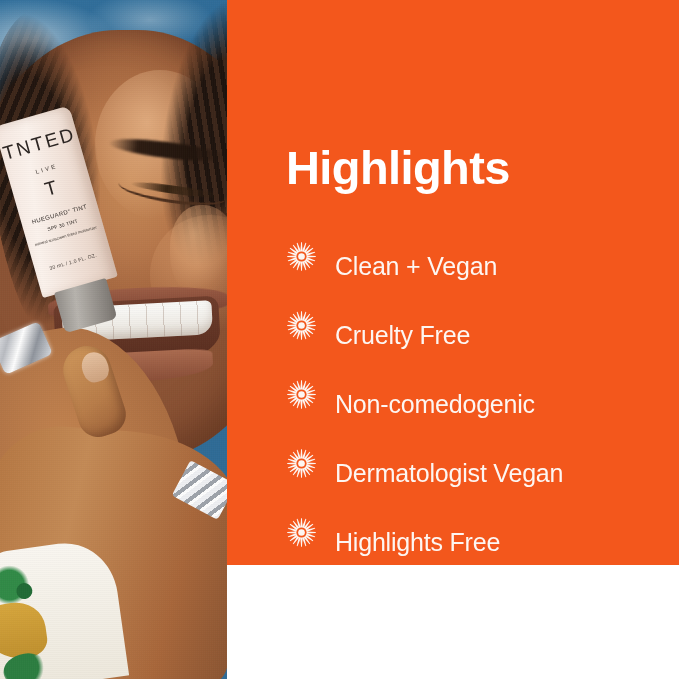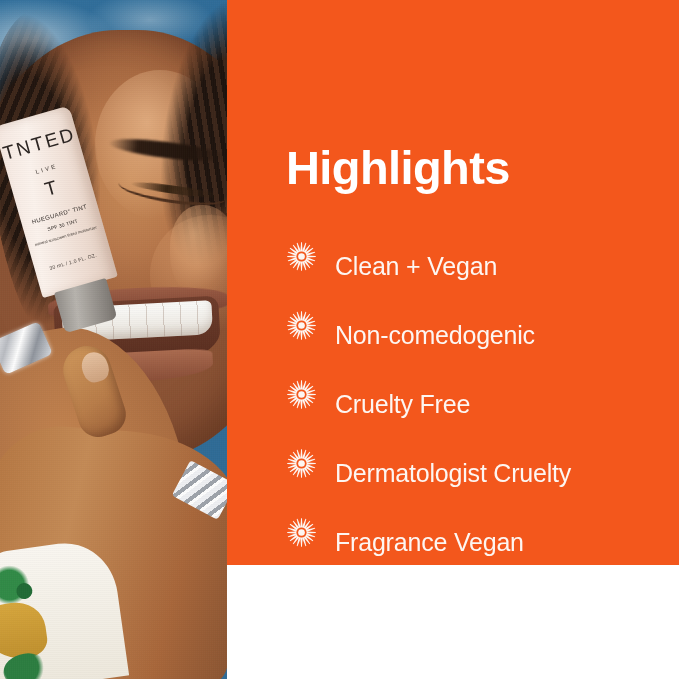--- a/index.html
+++ b/index.html
@@ -463,20 +463,51 @@
               </g>
             </g>
         </svg>
         <span class="item-label">Clean + Vegan</span>
       </div>
 
       <div class="highlight-item">
         <svg class="sun-icon" viewBox="0 0 40 40">
           <g fill="#FDF6F2">
               <circle cx="20" cy="20" r="4.3"></circle>
+          <g id="rays1">
+                <path d="M 18.55 13.4 L 21.45 13.4 L 20.55 1.6 L 19.45 1.6 Z" transform="rotate(0 20 20)"></path>
+                <path d="M 18.55 13.4 L 21.45 13.4 L 20.55 1.6 L 19.45 1.6 Z" transform="rotate(18 20 20)"></path>
+                <path d="M 18.55 13.4 L 21.45 13.4 L 20.55 1.6 L 19.45 1.6 Z" transform="rotate(36 20 20)"></path>
+                <path d="M 18.55 13.4 L 21.45 13.4 L 20.55 1.6 L 19.45 1.6 Z" transform="rotate(54 20 20)"></path>
+                <path d="M 18.55 13.4 L 21.45 13.4 L 20.55 1.6 L 19.45 1.6 Z" transform="rotate(72 20 20)"></path>
+                <path d="M 18.55 13.4 L 21.45 13.4 L 20.55 1.6 L 19.45 1.6 Z" transform="rotate(90 20 20)"></path>
+                <path d="M 18.55 13.4 L 21.45 13.4 L 20.55 1.6 L 19.45 1.6 Z" transform="rotate(108 20 20)"></path>
+                <path d="M 18.55 13.4 L 21.45 13.4 L 20.55 1.6 L 19.45 1.6 Z" transform="rotate(126 20 20)"></path>
+                <path d="M 18.55 13.4 L 21.45 13.4 L 20.55 1.6 L 19.45 1.6 Z" transform="rotate(144 20 20)"></path>
+                <path d="M 18.55 13.4 L 21.45 13.4 L 20.55 1.6 L 19.45 1.6 Z" transform="rotate(162 20 20)"></path>
+                <path d="M 18.55 13.4 L 21.45 13.4 L 20.55 1.6 L 19.45 1.6 Z" transform="rotate(180 20 20)"></path>
+                <path d="M 18.55 13.4 L 21.45 13.4 L 20.55 1.6 L 19.45 1.6 Z" transform="rotate(198 20 20)"></path>
+                <path d="M 18.55 13.4 L 21.45 13.4 L 20.55 1.6 L 19.45 1.6 Z" transform="rotate(216 20 20)"></path>
+                <path d="M 18.55 13.4 L 21.45 13.4 L 20.55 1.6 L 19.45 1.6 Z" transform="rotate(234 20 20)"></path>
+                <path d="M 18.55 13.4 L 21.45 13.4 L 20.55 1.6 L 19.45 1.6 Z" transform="rotate(252 20 20)"></path>
+                <path d="M 18.55 13.4 L 21.45 13.4 L 20.55 1.6 L 19.45 1.6 Z" transform="rotate(270 20 20)"></path>
+                <path d="M 18.55 13.4 L 21.45 13.4 L 20.55 1.6 L 19.45 1.6 Z" transform="rotate(288 20 20)"></path>
+                <path d="M 18.55 13.4 L 21.45 13.4 L 20.55 1.6 L 19.45 1.6 Z" transform="rotate(306 20 20)"></path>
+                <path d="M 18.55 13.4 L 21.45 13.4 L 20.55 1.6 L 19.45 1.6 Z" transform="rotate(324 20 20)"></path>
+                <path d="M 18.55 13.4 L 21.45 13.4 L 20.55 1.6 L 19.45 1.6 Z" transform="rotate(342 20 20)"></path>
+              </g>
+            </g>
+        </svg>
+        <span class="item-label">Cruelty Free</span>
+      </div>
+
+      <div class="highlight-item">
+        <svg class="sun-icon" viewBox="0 0 40 40">
+          <g fill="#FDF6F2">
+              <circle cx="20" cy="20" r="4.3"></circle>
           <g id="rays2">
                 <path d="M 18.55 13.4 L 21.45 13.4 L 20.55 1.6 L 19.45 1.6 Z" transform="rotate(0 20 20)"></path>
                 <path d="M 18.55 13.4 L 21.45 13.4 L 20.55 1.6 L 19.45 1.6 Z" transform="rotate(18 20 20)"></path>
                 <path d="M 18.55 13.4 L 21.45 13.4 L 20.55 1.6 L 19.45 1.6 Z" transform="rotate(36 20 20)"></path>
                 <path d="M 18.55 13.4 L 21.45 13.4 L 20.55 1.6 L 19.45 1.6 Z" transform="rotate(54 20 20)"></path>
                 <path d="M 18.55 13.4 L 21.45 13.4 L 20.55 1.6 L 19.45 1.6 Z" transform="rotate(72 20 20)"></path>
                 <path d="M 18.55 13.4 L 21.45 13.4 L 20.55 1.6 L 19.45 1.6 Z" transform="rotate(90 20 20)"></path>
                 <path d="M 18.55 13.4 L 21.45 13.4 L 20.55 1.6 L 19.45 1.6 Z" transform="rotate(108 20 20)"></path>
                 <path d="M 18.55 13.4 L 21.45 13.4 L 20.55 1.6 L 19.45 1.6 Z" transform="rotate(126 20 20)"></path>
                 <path d="M 18.55 13.4 L 21.45 13.4 L 20.55 1.6 L 19.45 1.6 Z" transform="rotate(144 20 20)"></path>
@@ -488,51 +519,20 @@
                 <path d="M 18.55 13.4 L 21.45 13.4 L 20.55 1.6 L 19.45 1.6 Z" transform="rotate(252 20 20)"></path>
                 <path d="M 18.55 13.4 L 21.45 13.4 L 20.55 1.6 L 19.45 1.6 Z" transform="rotate(270 20 20)"></path>
                 <path d="M 18.55 13.4 L 21.45 13.4 L 20.55 1.6 L 19.45 1.6 Z" transform="rotate(288 20 20)"></path>
                 <path d="M 18.55 13.4 L 21.45 13.4 L 20.55 1.6 L 19.45 1.6 Z" transform="rotate(306 20 20)"></path>
                 <path d="M 18.55 13.4 L 21.45 13.4 L 20.55 1.6 L 19.45 1.6 Z" transform="rotate(324 20 20)"></path>
                 <path d="M 18.55 13.4 L 21.45 13.4 L 20.55 1.6 L 19.45 1.6 Z" transform="rotate(342 20 20)"></path>
               </g>
             </g>
         </svg>
         <span class="item-label">Non-comedogenic</span>
-      </div>
-
-      <div class="highlight-item">
-        <svg class="sun-icon" viewBox="0 0 40 40">
-          <g fill="#FDF6F2">
-              <circle cx="20" cy="20" r="4.3"></circle>
-          <g id="rays1">
-                <path d="M 18.55 13.4 L 21.45 13.4 L 20.55 1.6 L 19.45 1.6 Z" transform="rotate(0 20 20)"></path>
-                <path d="M 18.55 13.4 L 21.45 13.4 L 20.55 1.6 L 19.45 1.6 Z" transform="rotate(18 20 20)"></path>
-                <path d="M 18.55 13.4 L 21.45 13.4 L 20.55 1.6 L 19.45 1.6 Z" transform="rotate(36 20 20)"></path>
-                <path d="M 18.55 13.4 L 21.45 13.4 L 20.55 1.6 L 19.45 1.6 Z" transform="rotate(54 20 20)"></path>
-                <path d="M 18.55 13.4 L 21.45 13.4 L 20.55 1.6 L 19.45 1.6 Z" transform="rotate(72 20 20)"></path>
-                <path d="M 18.55 13.4 L 21.45 13.4 L 20.55 1.6 L 19.45 1.6 Z" transform="rotate(90 20 20)"></path>
-                <path d="M 18.55 13.4 L 21.45 13.4 L 20.55 1.6 L 19.45 1.6 Z" transform="rotate(108 20 20)"></path>
-                <path d="M 18.55 13.4 L 21.45 13.4 L 20.55 1.6 L 19.45 1.6 Z" transform="rotate(126 20 20)"></path>
-                <path d="M 18.55 13.4 L 21.45 13.4 L 20.55 1.6 L 19.45 1.6 Z" transform="rotate(144 20 20)"></path>
-                <path d="M 18.55 13.4 L 21.45 13.4 L 20.55 1.6 L 19.45 1.6 Z" transform="rotate(162 20 20)"></path>
-                <path d="M 18.55 13.4 L 21.45 13.4 L 20.55 1.6 L 19.45 1.6 Z" transform="rotate(180 20 20)"></path>
-                <path d="M 18.55 13.4 L 21.45 13.4 L 20.55 1.6 L 19.45 1.6 Z" transform="rotate(198 20 20)"></path>
-                <path d="M 18.55 13.4 L 21.45 13.4 L 20.55 1.6 L 19.45 1.6 Z" transform="rotate(216 20 20)"></path>
-                <path d="M 18.55 13.4 L 21.45 13.4 L 20.55 1.6 L 19.45 1.6 Z" transform="rotate(234 20 20)"></path>
-                <path d="M 18.55 13.4 L 21.45 13.4 L 20.55 1.6 L 19.45 1.6 Z" transform="rotate(252 20 20)"></path>
-                <path d="M 18.55 13.4 L 21.45 13.4 L 20.55 1.6 L 19.45 1.6 Z" transform="rotate(270 20 20)"></path>
-                <path d="M 18.55 13.4 L 21.45 13.4 L 20.55 1.6 L 19.45 1.6 Z" transform="rotate(288 20 20)"></path>
-                <path d="M 18.55 13.4 L 21.45 13.4 L 20.55 1.6 L 19.45 1.6 Z" transform="rotate(306 20 20)"></path>
-                <path d="M 18.55 13.4 L 21.45 13.4 L 20.55 1.6 L 19.45 1.6 Z" transform="rotate(324 20 20)"></path>
-                <path d="M 18.55 13.4 L 21.45 13.4 L 20.55 1.6 L 19.45 1.6 Z" transform="rotate(342 20 20)"></path>
-              </g>
-            </g>
-        </svg>
-        <span class="item-label">Cruelty Free</span>
       </div>
 
       <div class="highlight-item">
         <svg class="sun-icon" viewBox="0 0 40 40">
           <g fill="#FDF6F2">
               <circle cx="20" cy="20" r="4.3"></circle>
           <g id="rays3">
                 <path d="M 18.55 13.4 L 21.45 13.4 L 20.55 1.6 L 19.45 1.6 Z" transform="rotate(0 20 20)"></path>
                 <path d="M 18.55 13.4 L 21.45 13.4 L 20.55 1.6 L 19.45 1.6 Z" transform="rotate(18 20 20)"></path>
                 <path d="M 18.55 13.4 L 21.45 13.4 L 20.55 1.6 L 19.45 1.6 Z" transform="rotate(36 20 20)"></path>
@@ -549,21 +549,21 @@
                 <path d="M 18.55 13.4 L 21.45 13.4 L 20.55 1.6 L 19.45 1.6 Z" transform="rotate(234 20 20)"></path>
                 <path d="M 18.55 13.4 L 21.45 13.4 L 20.55 1.6 L 19.45 1.6 Z" transform="rotate(252 20 20)"></path>
                 <path d="M 18.55 13.4 L 21.45 13.4 L 20.55 1.6 L 19.45 1.6 Z" transform="rotate(270 20 20)"></path>
                 <path d="M 18.55 13.4 L 21.45 13.4 L 20.55 1.6 L 19.45 1.6 Z" transform="rotate(288 20 20)"></path>
                 <path d="M 18.55 13.4 L 21.45 13.4 L 20.55 1.6 L 19.45 1.6 Z" transform="rotate(306 20 20)"></path>
                 <path d="M 18.55 13.4 L 21.45 13.4 L 20.55 1.6 L 19.45 1.6 Z" transform="rotate(324 20 20)"></path>
                 <path d="M 18.55 13.4 L 21.45 13.4 L 20.55 1.6 L 19.45 1.6 Z" transform="rotate(342 20 20)"></path>
               </g>
             </g>
         </svg>
-        <span class="item-label">Dermatologist Cruelty</span>
+        <span class="item-label">Dermatologist Vegan</span>
       </div>
 
       <div class="highlight-item">
         <svg class="sun-icon" viewBox="0 0 40 40">
           <g fill="#FDF6F2">
               <circle cx="20" cy="20" r="4.3"></circle>
           <g id="rays4">
                 <path d="M 18.55 13.4 L 21.45 13.4 L 20.55 1.6 L 19.45 1.6 Z" transform="rotate(0 20 20)"></path>
                 <path d="M 18.55 13.4 L 21.45 13.4 L 20.55 1.6 L 19.45 1.6 Z" transform="rotate(18 20 20)"></path>
                 <path d="M 18.55 13.4 L 21.45 13.4 L 20.55 1.6 L 19.45 1.6 Z" transform="rotate(36 20 20)"></path>
@@ -580,18 +580,18 @@
                 <path d="M 18.55 13.4 L 21.45 13.4 L 20.55 1.6 L 19.45 1.6 Z" transform="rotate(234 20 20)"></path>
                 <path d="M 18.55 13.4 L 21.45 13.4 L 20.55 1.6 L 19.45 1.6 Z" transform="rotate(252 20 20)"></path>
                 <path d="M 18.55 13.4 L 21.45 13.4 L 20.55 1.6 L 19.45 1.6 Z" transform="rotate(270 20 20)"></path>
                 <path d="M 18.55 13.4 L 21.45 13.4 L 20.55 1.6 L 19.45 1.6 Z" transform="rotate(288 20 20)"></path>
                 <path d="M 18.55 13.4 L 21.45 13.4 L 20.55 1.6 L 19.45 1.6 Z" transform="rotate(306 20 20)"></path>
                 <path d="M 18.55 13.4 L 21.45 13.4 L 20.55 1.6 L 19.45 1.6 Z" transform="rotate(324 20 20)"></path>
                 <path d="M 18.55 13.4 L 21.45 13.4 L 20.55 1.6 L 19.45 1.6 Z" transform="rotate(342 20 20)"></path>
               </g>
             </g>
         </svg>
-        <span class="item-label">Fragrance Vegan</span>
+        <span class="item-label">Highlights Free</span>
       </div>
 
     </div>
   </div>
 </div>
 
 </body></html>

